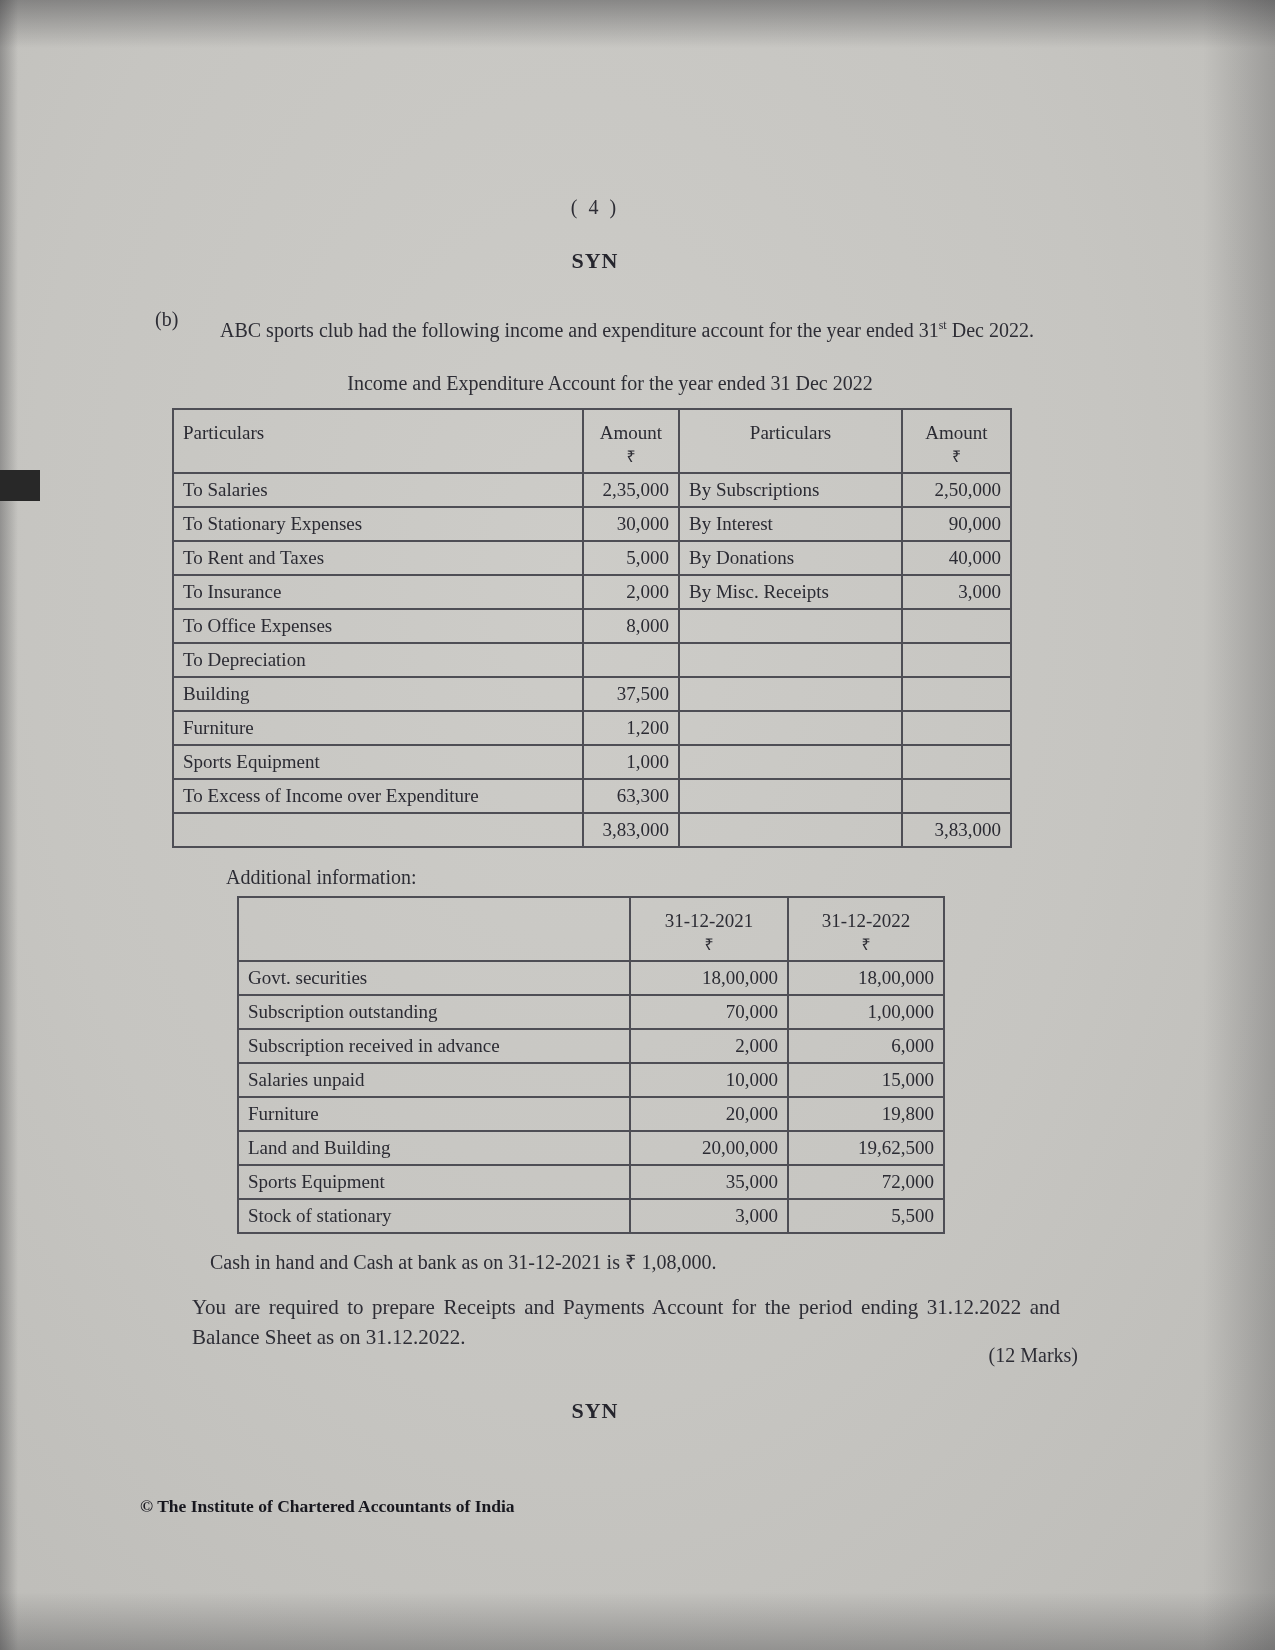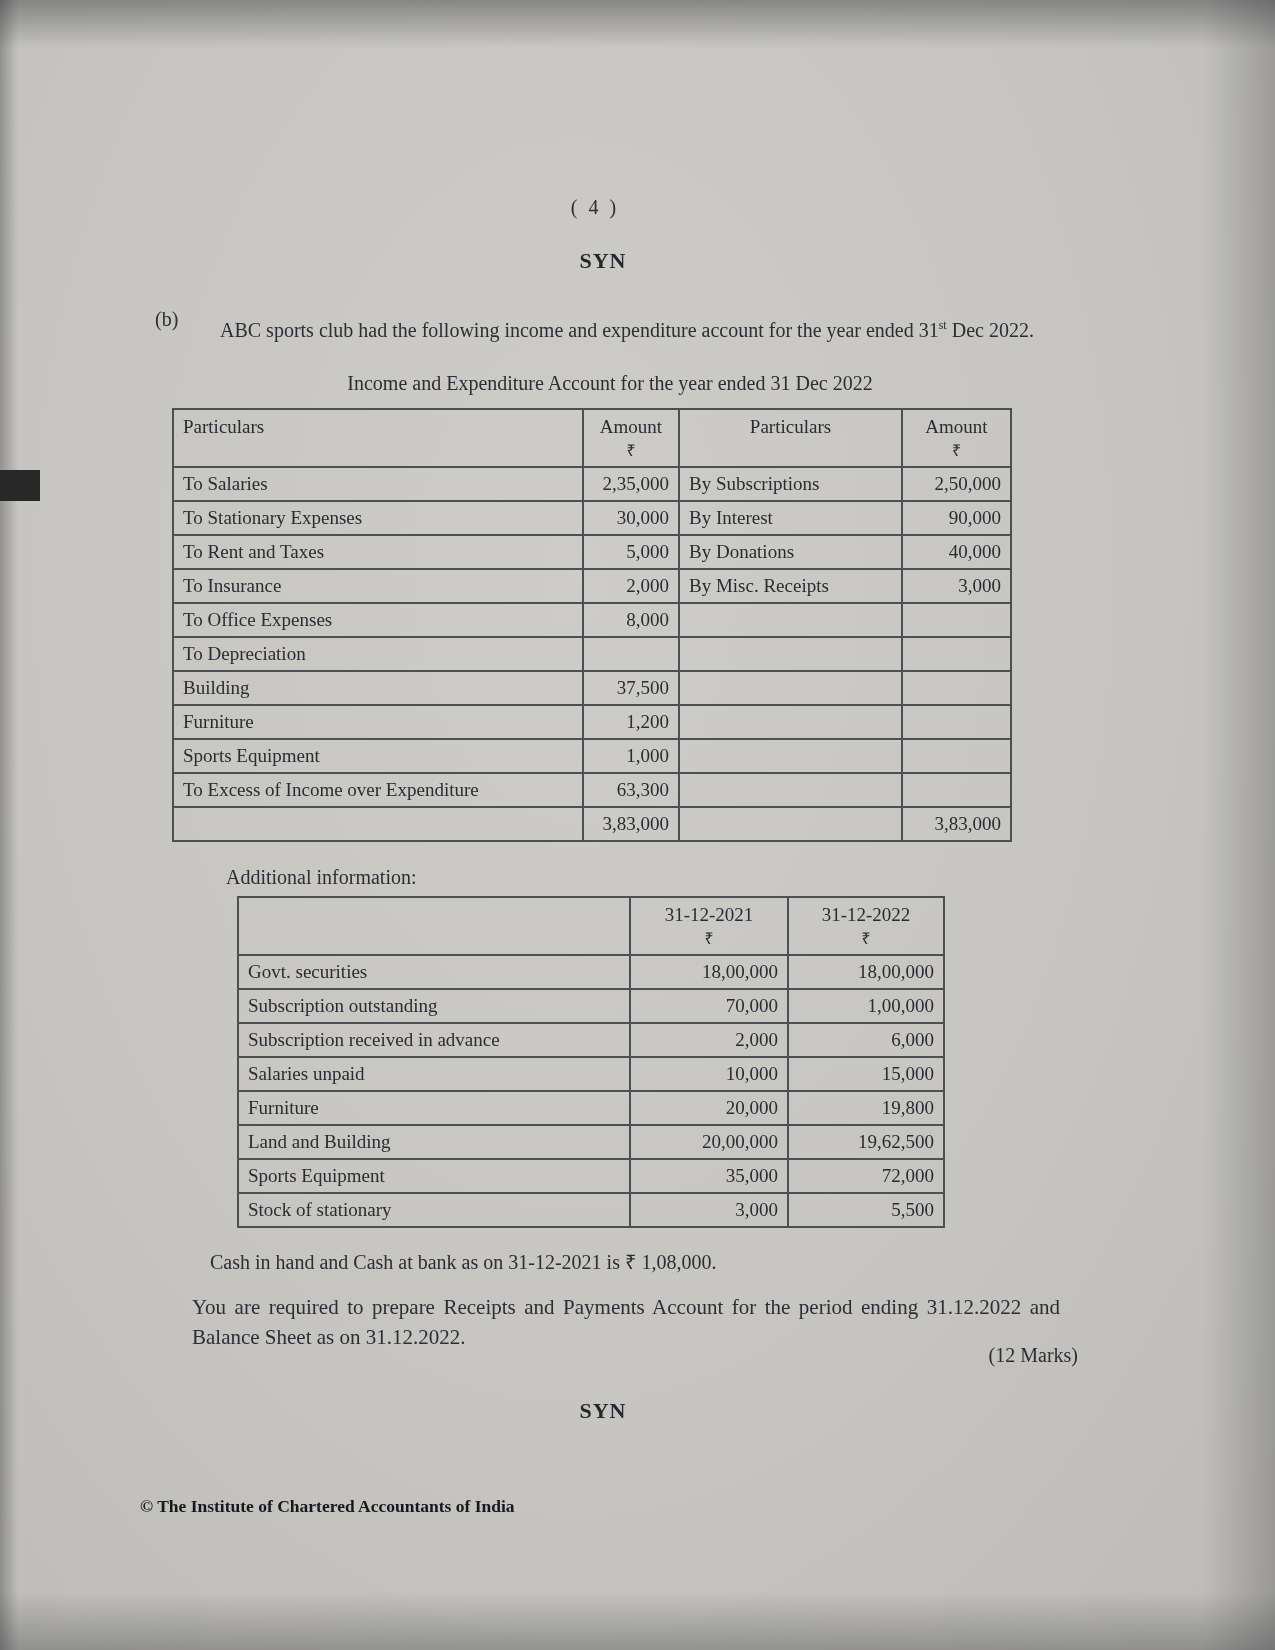--- a/index.html
+++ b/index.html
@@ -17,21 +17,21 @@
     color:#2d2d35;
   }
   .edge{position:absolute;pointer-events:none;}
   .edge-top{top:0;left:0;right:0;height:48px;background:linear-gradient(180deg, rgba(38,38,42,.40), rgba(38,38,42,0));}
   .edge-bottom{bottom:0;left:0;right:0;height:58px;background:linear-gradient(0deg, rgba(38,38,42,.30), rgba(38,38,42,0));}
   .edge-left{top:0;left:0;bottom:0;width:18px;background:linear-gradient(90deg, rgba(38,38,42,.32), rgba(38,38,42,0));}
   .edge-right{top:0;right:0;bottom:0;width:72px;background:linear-gradient(270deg, rgba(38,38,42,.24), rgba(38,38,42,0));}
   .scan-mark{position:absolute;left:0;top:470px;width:40px;height:31px;background:#282828;}
 
   .pagenum{position:absolute;top:196px;left:0;width:1190px;text-align:center;font-size:20px;letter-spacing:3px;}
-  .code{position:absolute;left:8px;width:1190px;text-align:center;font-weight:bold;font-size:22px;letter-spacing:1px;color:#26262e;}
+  .code{position:absolute;left:0;width:1190px;text-align:center;font-weight:bold;font-size:22px;letter-spacing:1px;color:#26262e;}
   .code-top{top:248px;}
   .code-bottom{top:1398px;}
 
   .question{position:absolute;left:155px;top:308px;width:928px;display:flex;}
   .q-label{flex:none;width:57px;font-size:20px;}
   .q-text{margin:8px;font-size:20px;line-height:1.45;text-align:justify;text-align-last:left;}
   sup{font-size:12px;line-height:0;}
 
   .table-title{position:absolute;left:180px;top:372px;width:860px;text-align:center;font-size:20px;}
 
@@ -39,21 +39,21 @@
   table.acct th, table.acct td{
     border:2px solid #4e4e55;
     padding:3px 9px;
     font-size:19px;
     font-weight:normal;
     line-height:1.28;
     height:26px;
     overflow:hidden;
     color:#2b2b33;
   }
-  table.acct th{text-align:center;vertical-align:top;padding-top:5px;}
+  table.acct th{text-align:center;vertical-align:top;padding-top:11px;}
   table.acct th .cur{font-size:16px;line-height:1.5;}
   table.acct th.al{text-align:left;}
   td.indent{padding-left:96px;}
 
   #income-table{position:absolute;left:172px;top:408px;width:838px;}
   #income-table td:nth-child(2),
   #income-table td:nth-child(4){text-align:right;}
 
   .add-label{position:absolute;left:226px;top:866px;font-size:20px;}
 

